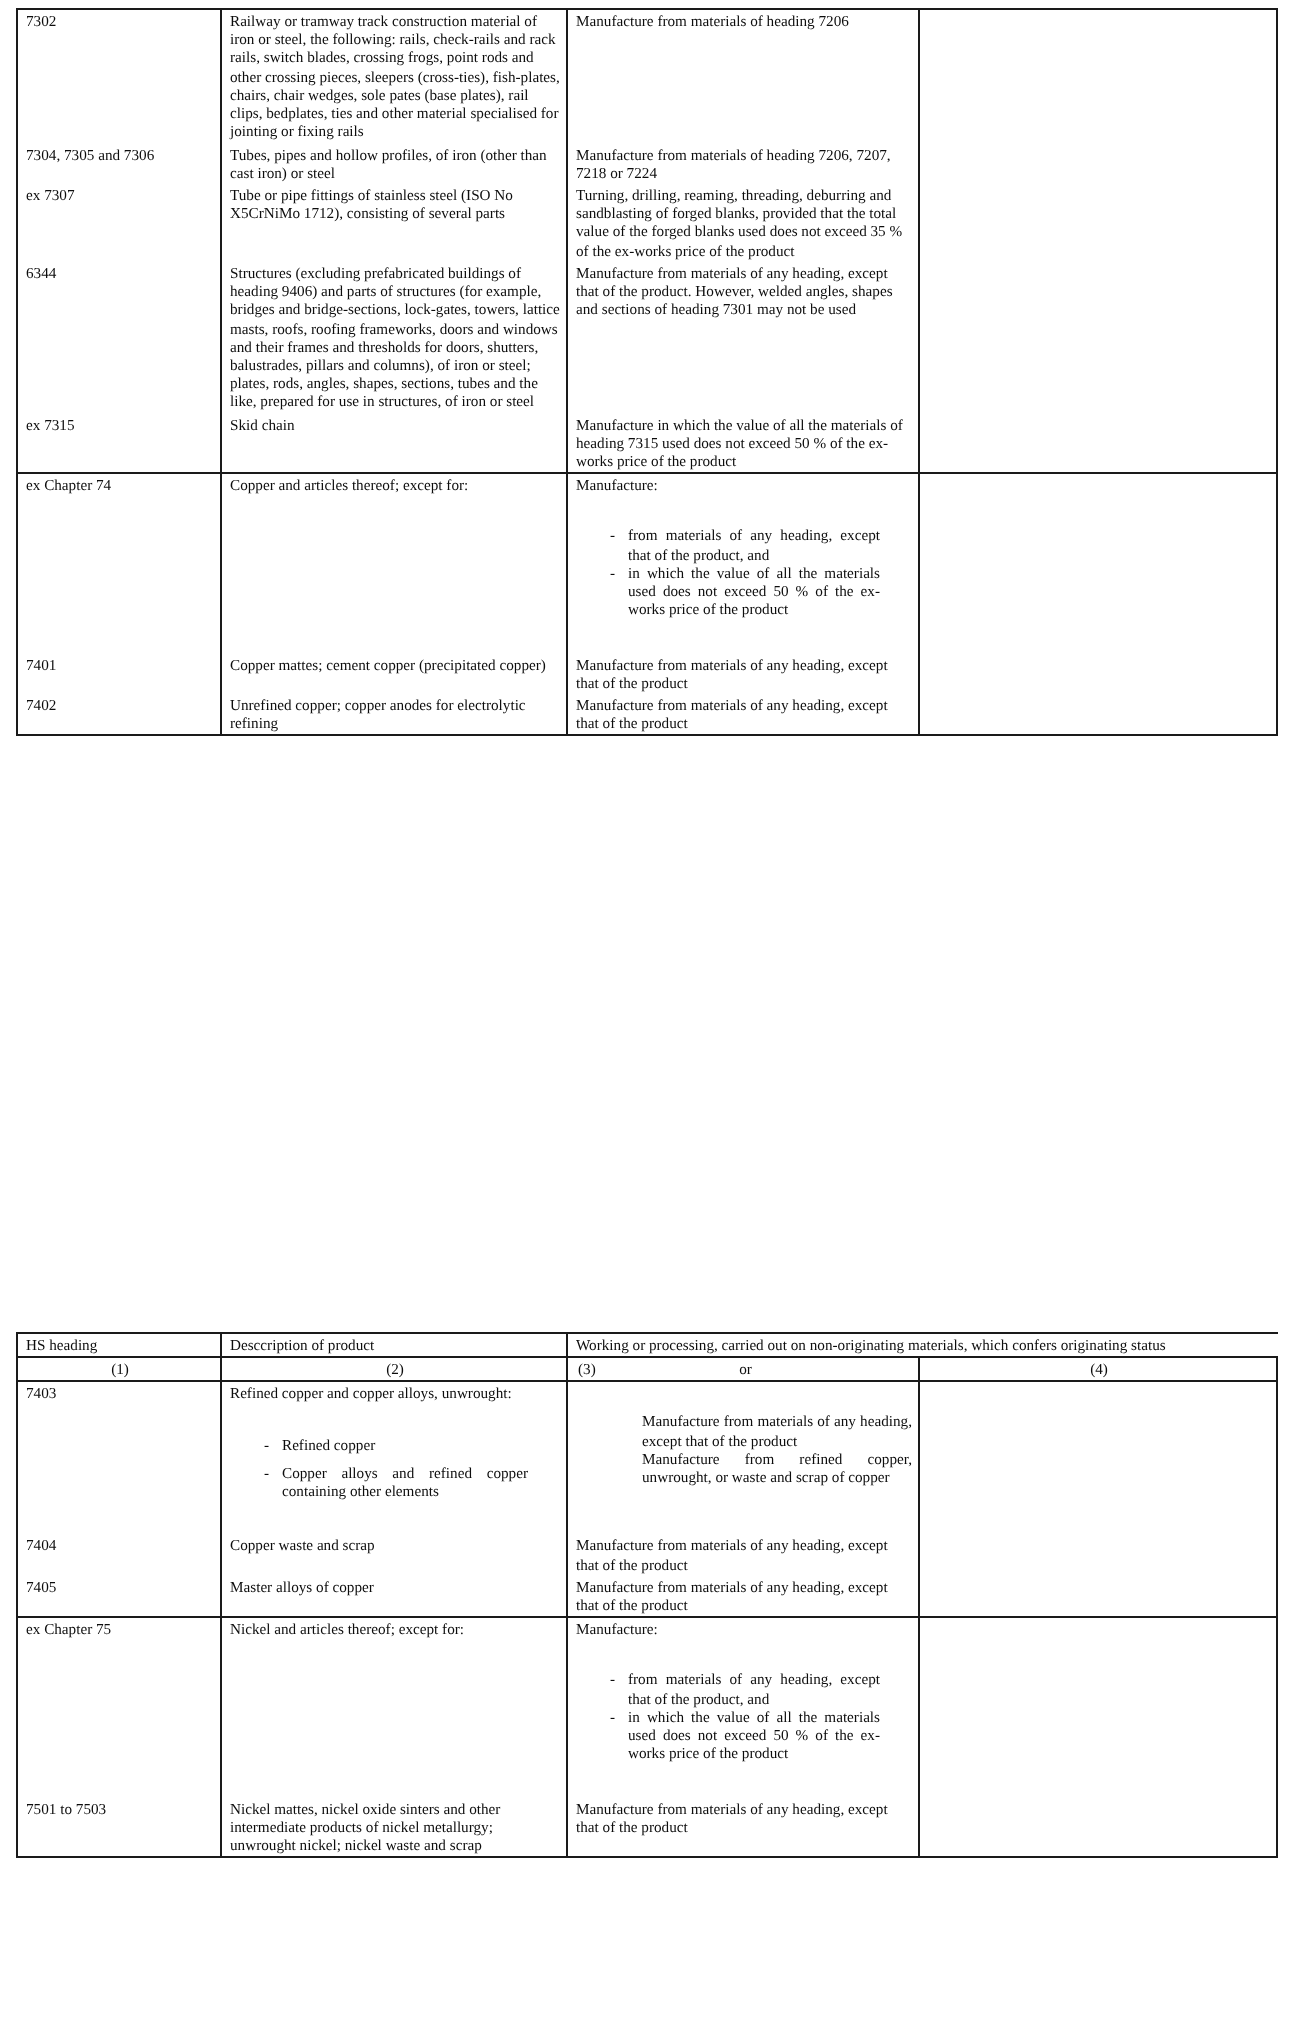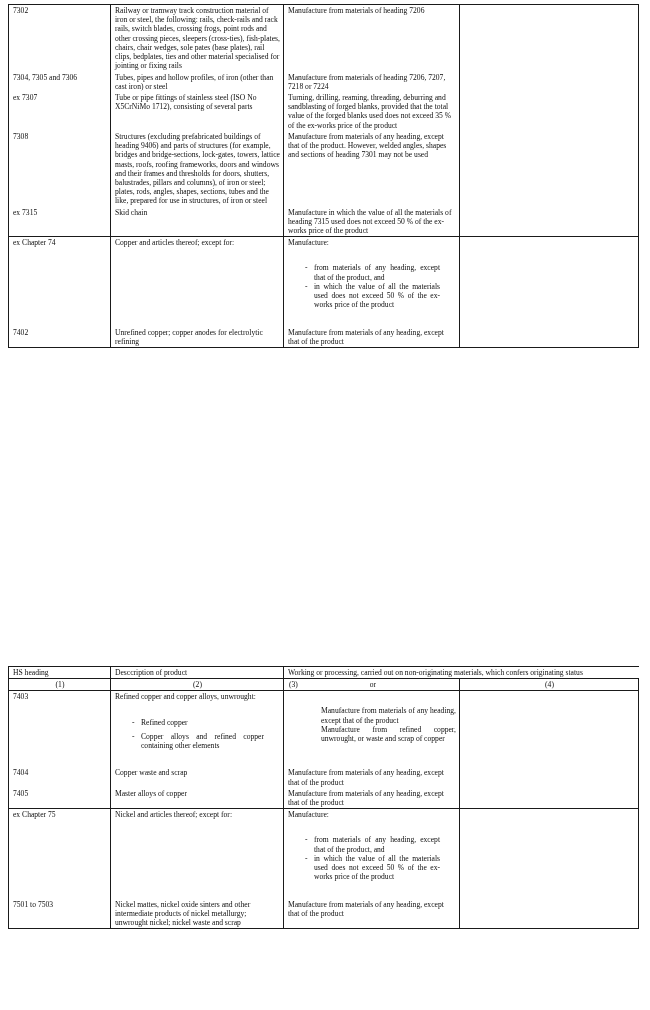--- a/index.html
+++ b/index.html
@@ -158,21 +158,21 @@
         <td class="vline just">
           <span class="cell-text">Turning, drilling, reaming, threading, deburring and sandblasting of forged blanks, provided that the total value of the forged blanks used does not exceed 35 % of the ex-works price of the product</span>
         </td>
         <td class="frame-r blank">
           <span class="cell-text"></span>
         </td>
       </tr>
 
       <tr>
         <td class="frame-l vline">
-          <span class="cell-text">7308</span>
+          <span class="cell-text">6344</span>
         </td>
         <td class="vline just">
           <span class="cell-text">Structures (excluding prefabricated buildings of heading 9406) and parts of structures (for example, bridges and bridge-sections, lock-gates, towers, lattice masts, roofs, roofing frameworks, doors and windows and their frames and thresholds for doors, shutters, balustrades, pillars and columns), of iron or steel; plates, rods, angles, shapes, sections, tubes and the like, prepared for use in structures, of iron or steel</span>
         </td>
         <td class="vline just">
           <span class="cell-text">Manufacture from materials of any heading, except that of the product. However, welded angles, shapes and sections of heading 7301 may not be used</span>
         </td>
         <td class="frame-r blank">
           <span class="cell-text"></span>
         </td>
@@ -205,20 +205,34 @@
           <ul class="dashlist">
             <li>from materials of any heading, except that of the product, and</li>
             <li>in which the value of all the materials used does not exceed 50 % of the ex-works price of the product</li>
           </ul>
         </td>
         <td class="frame-r blank">
           <span class="cell-text"></span>
         </td>
       </tr>
 
+      <tr>
+        <td class="frame-l vline">
+          <span class="cell-text">7401</span>
+        </td>
+        <td class="vline just">
+          <span class="cell-text">Copper mattes; cement copper (precipitated copper)</span>
+        </td>
+        <td class="vline">
+          <span class="cell-text">Manufacture from materials of any heading, except that of the product</span>
+        </td>
+        <td class="frame-r blank">
+          <span class="cell-text"></span>
+        </td>
+      </tr>
 
       <tr>
         <td class="frame-l vline frame-b">
           <span class="cell-text">7402</span>
         </td>
         <td class="vline frame-b just">
           <span class="cell-text">Unrefined copper; copper anodes for electrolytic refining</span>
         </td>
         <td class="vline frame-b">
           <span class="cell-text">Manufacture from materials of any heading, except that of the product</span>

